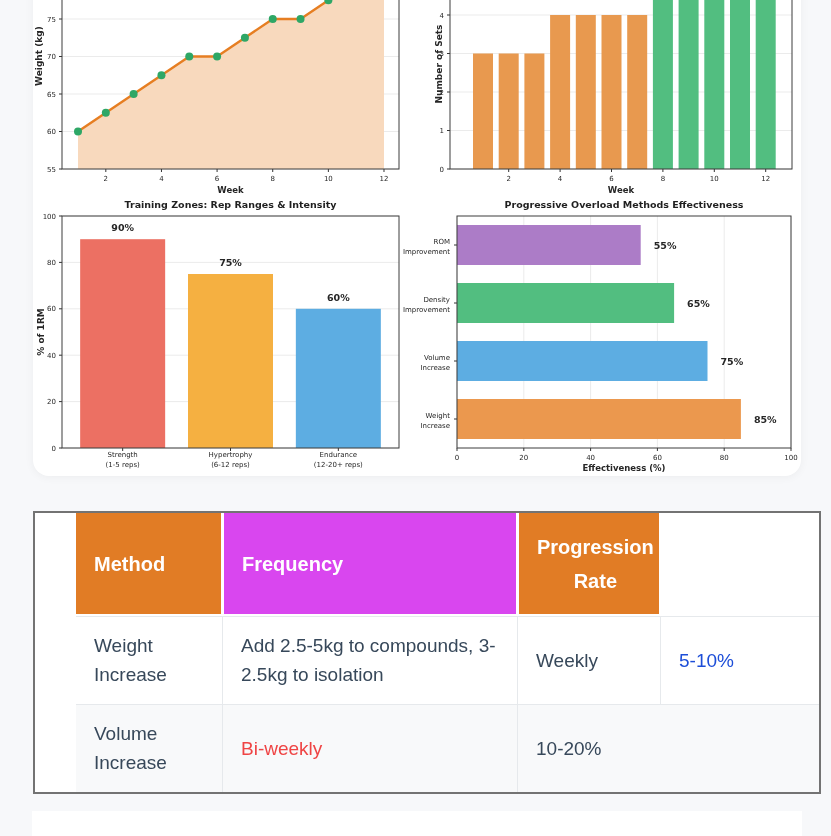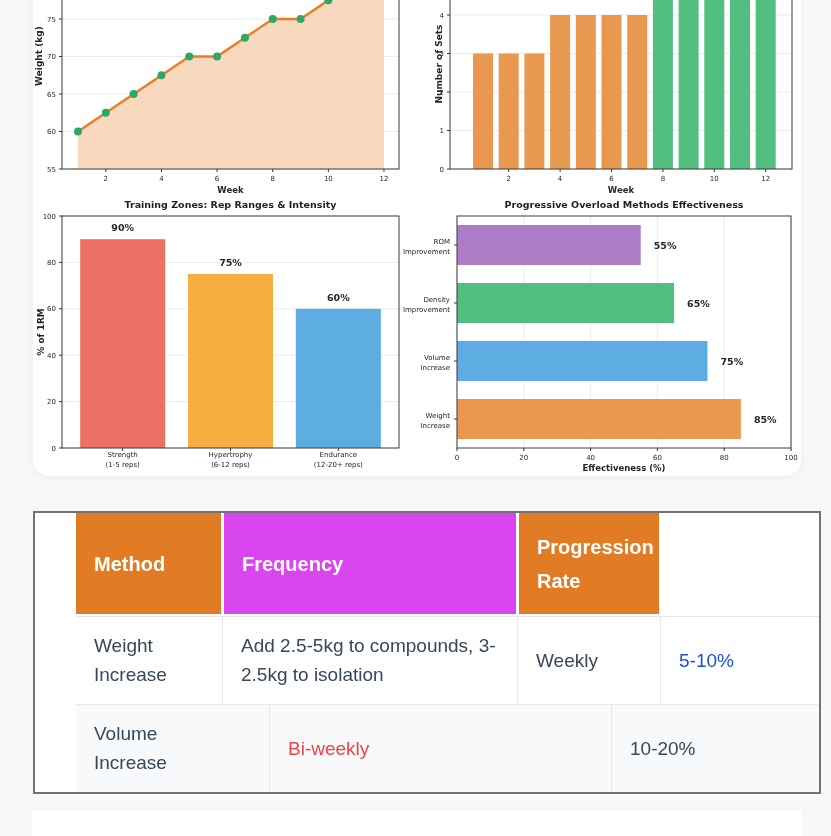--- a/index.html
+++ b/index.html
@@ -222,29 +222,29 @@
           <text x="591" y="492" text-anchor="middle" font-size="9.5" fill="#1F1F1F" font-weight="bold">Progressive Overload Methods Effectiveness</text>
           <text x="591" y="755" text-anchor="middle" font-size="8.5" fill="#262626" font-weight="bold">Effectiveness (%)</text>
         </g>
       </svg>
   </div>
 
   <div class="data-table">
     <div class="thead">
       <div class="th" style="background: rgb(225, 124, 37); color: rgb(255, 255, 255);">Method</div>
       <div class="th" style="background: #d946ef; color: rgb(255, 255, 255);">Frequency</div>
-      <div class="th" style="background: rgb(225, 124, 37); color: rgb(255, 255, 255);">Progression Rate</div>
+      <div class="th" style="background: rgb(225, 124, 37); color: rgb(255, 255, 255); text-align: center;">Progression Rate</div>
     </div>
     <div class="trow">
       <div class="td tkey" style="color: rgb(55, 72, 90);">Weight Increase</div>
       <div class="td" style="color: rgb(55, 72, 90);">Add 2.5-5kg to compounds, 3-2.5kg to isolation</div>
       <div class="td" style="color: rgb(55, 72, 90);">Weekly</div>
       <div class="td" style="color: #1d4ed8;">5-10%</div>
     </div>
-    <div class="trow alt" style="background: rgb(248, 249, 250); gap: 47px;">
+    <div class="trow alt" style="background: rgb(248, 249, 250);">
       <div class="td tkey" style="color: rgb(55, 72, 90);">Volume Increase</div>
       <div class="td" style="color: #ef4444;">Bi-weekly</div>
       <div class="td" style="color: rgb(55, 72, 90);">10-20%</div>
     </div>
   </div>
 
   <div class="next-card"></div>
 
 </div>
 

